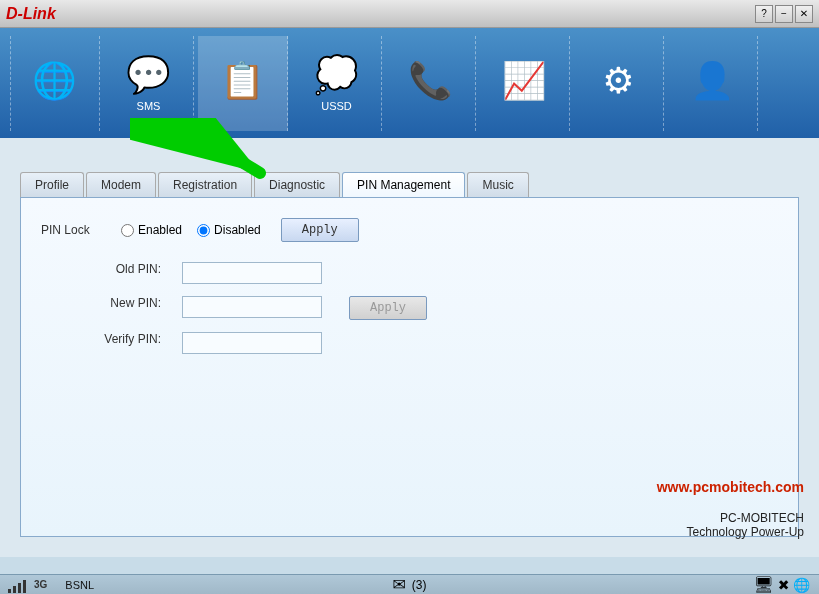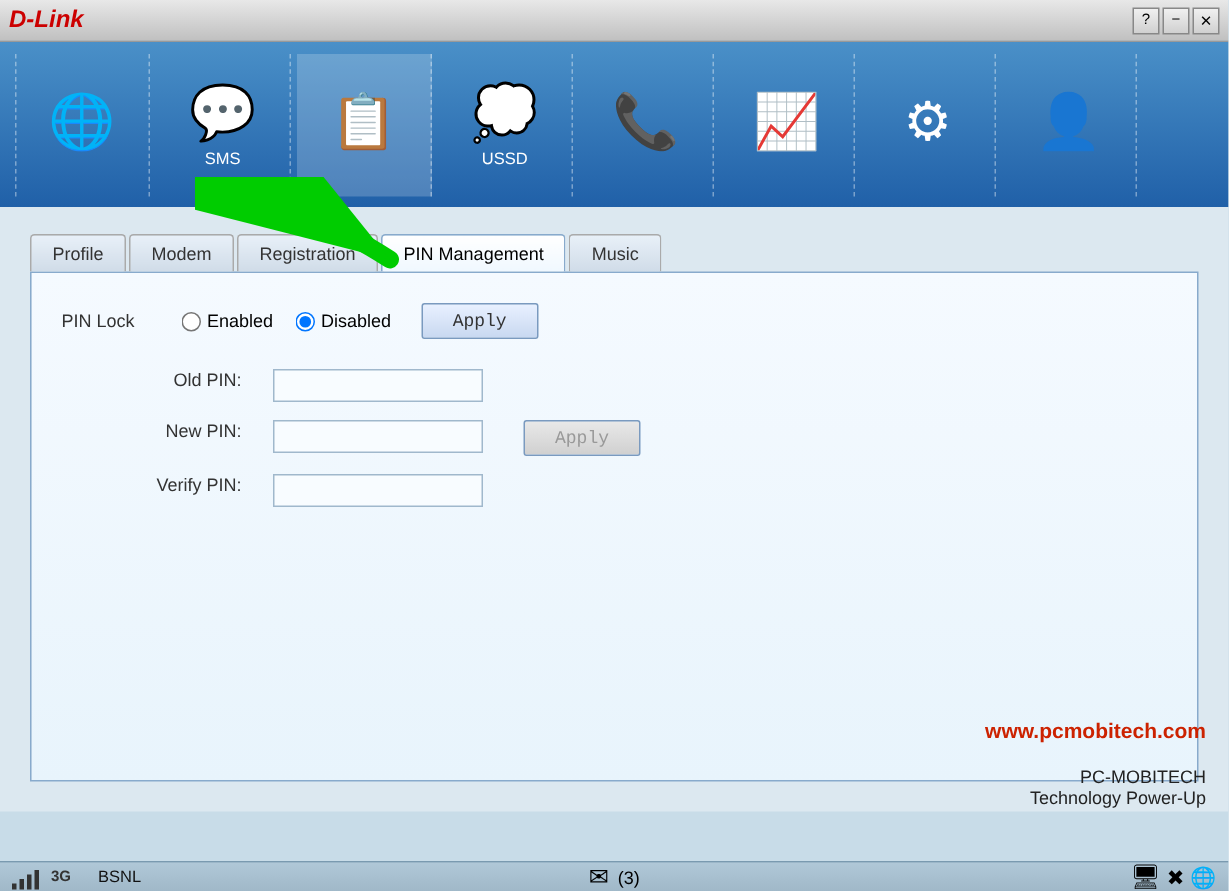--- a/index.html
+++ b/index.html
@@ -98,21 +98,21 @@
     #main-area {
       background: #dce8f0;
       padding: 10px;
       flex: 1;
     }
 
     
     #tabs-container {
       display: flex;
       align-items: flex-end;
-      margin-top: 8px;
+      margin-top: 24px;
       margin-left: 10px;
     }
     .tab {
       padding: 5px 14px;
       border: 1px solid #aaa;
       border-bottom: none;
       background: linear-gradient(to bottom, #e8f0f8, #d0dce8);
       cursor: pointer;
       margin-right: 2px;
       border-radius: 3px 3px 0 0;
@@ -334,20 +334,21 @@
     </defs>
     <path d="M 20 20 Q 60 10 130 55" stroke="#00cc00" stroke-width="12" fill="none" marker-end="url(#arrowhead)" stroke-linecap="round"></path>
   </svg>
 </div>
 
 <div id="main-area">
   <div id="tabs-container">
     <div class="tab">Profile</div>
     <div class="tab">Modem</div>
     <div class="tab">Registration</div>
+    <div class="tab">Diagnostic</div>
     <div class="tab active">PIN Management</div>
     <div class="tab">Music</div>
   </div>
 
   <div id="content-panel">
 
     <div class="pin-lock-row">
       <div class="pin-lock-label">PIN Lock</div>
       <div class="radio-group">
         <label class="radio-option">

